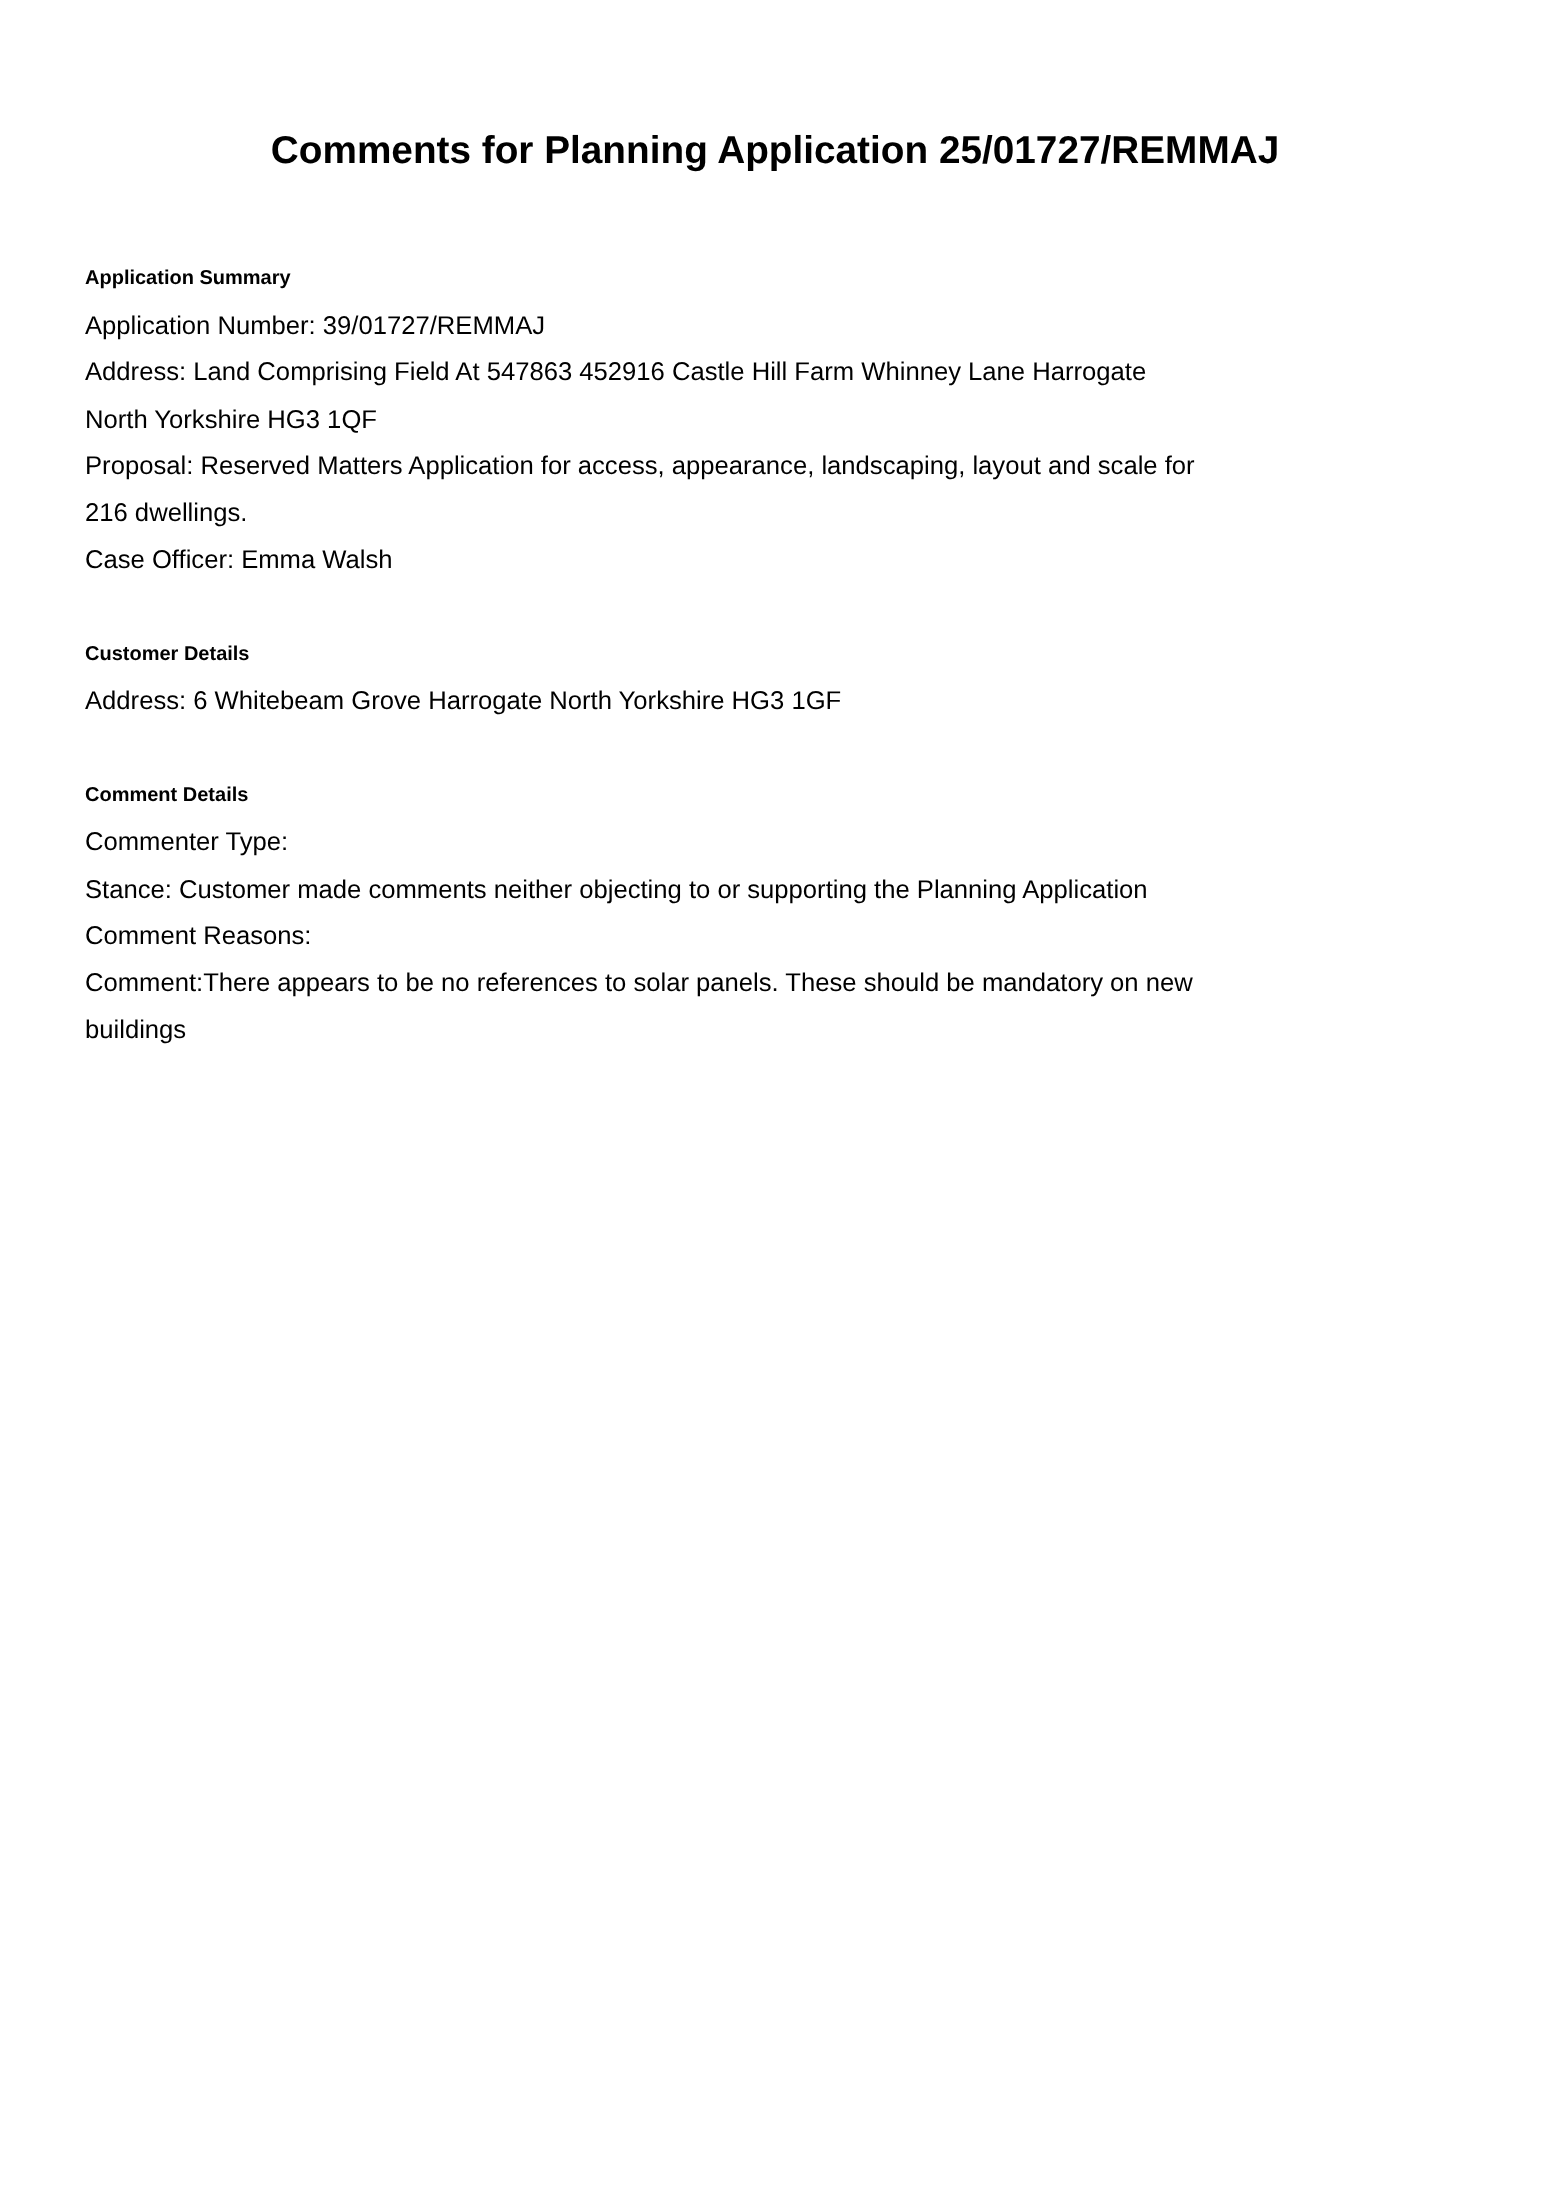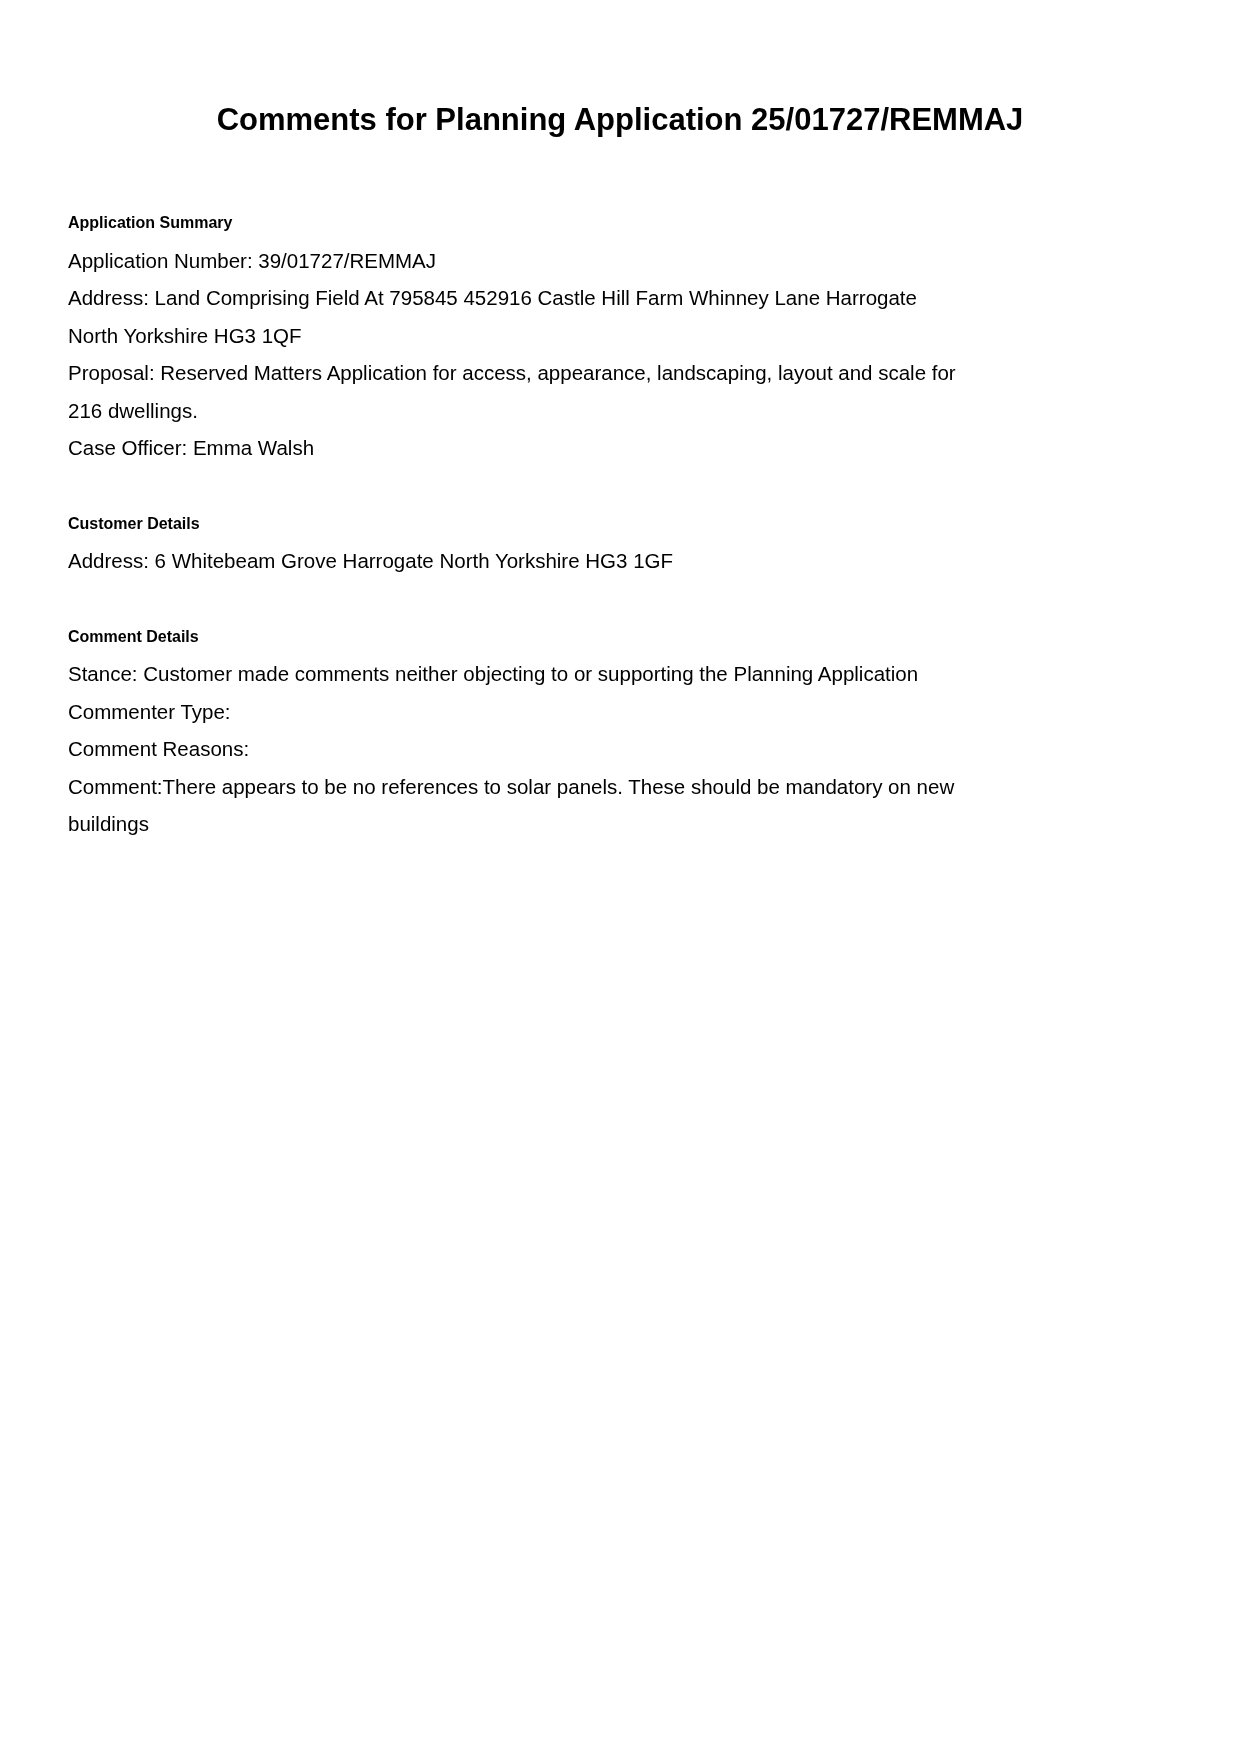--- a/index.html
+++ b/index.html
@@ -54,34 +54,34 @@
 </head>
 <body>
 
 <div class="page">
 
   <h1 class="doc-title">Comments for Planning Application 25/01727/REMMAJ</h1>
 
   <div class="section">
     <h2 class="section-heading">Application Summary</h2>
     <p class="doc-line">Application Number: 39/01727/REMMAJ</p>
-    <p class="doc-line">Address: Land Comprising Field At 795845 452916 Castle Hill Farm Whinney Lane Harrogate
+    <p class="doc-line">Address: Land Comprising Field At 547863 452916 Castle Hill Farm Whinney Lane Harrogate
 North Yorkshire HG3 1QF</p>
     <p class="doc-line">Proposal: Reserved Matters Application for access, appearance, landscaping, layout and scale for
 216 dwellings.</p>
     <p class="doc-line">Case Officer: Emma Walsh</p>
   </div>
 
   <div class="section">
     <h2 class="section-heading">Customer Details</h2>
     <p class="doc-line">Address: 6 Whitebeam Grove Harrogate North Yorkshire HG3 1GF</p>
   </div>
 
   <div class="section">
     <h2 class="section-heading">Comment Details</h2>
+    <p class="doc-line">Commenter Type:</p>
     <p class="doc-line">Stance: Customer made comments neither objecting to or supporting the Planning Application</p>
-    <p class="doc-line">Commenter Type:</p>
     <p class="doc-line">Comment Reasons:</p>
     <p class="doc-line">Comment:There appears to be no references to solar panels. These should be mandatory on new
 buildings</p>
   </div>
 
 </div>
 
 </body></html>

